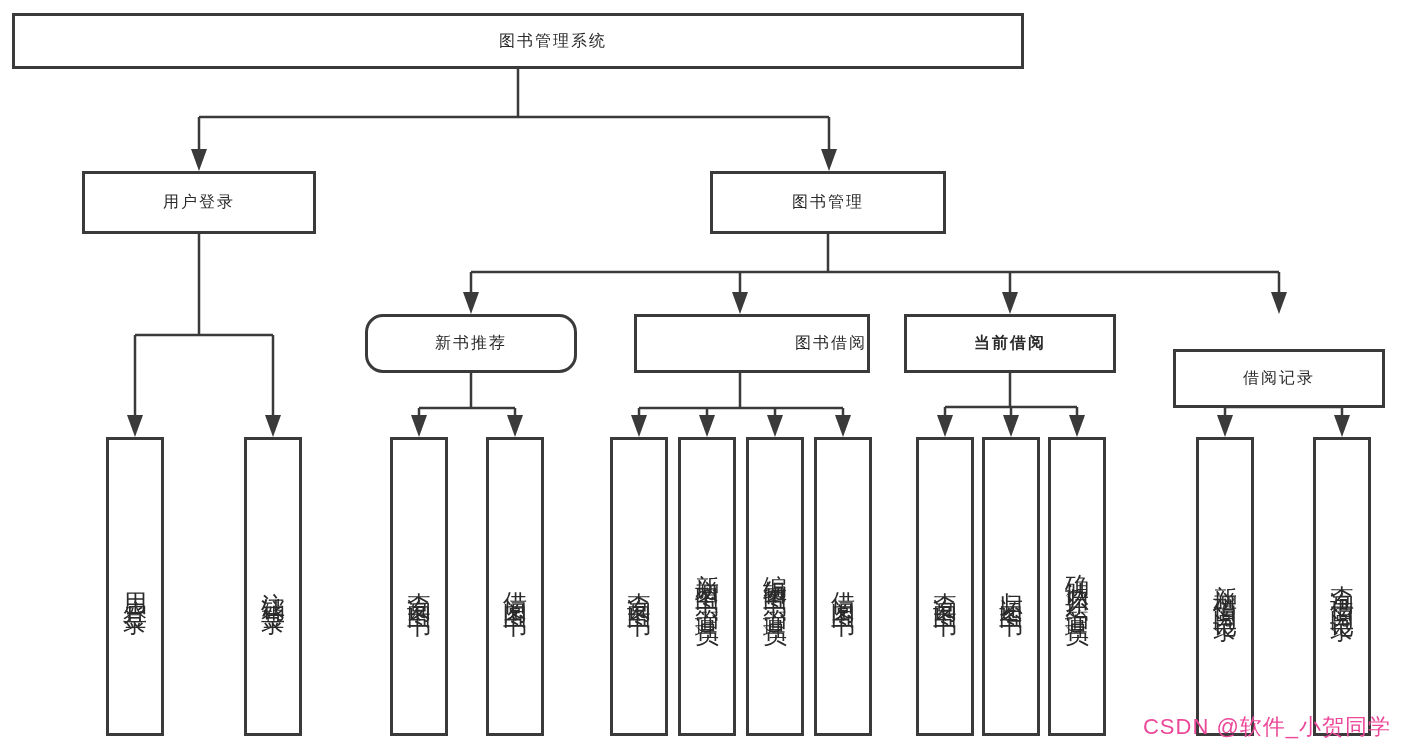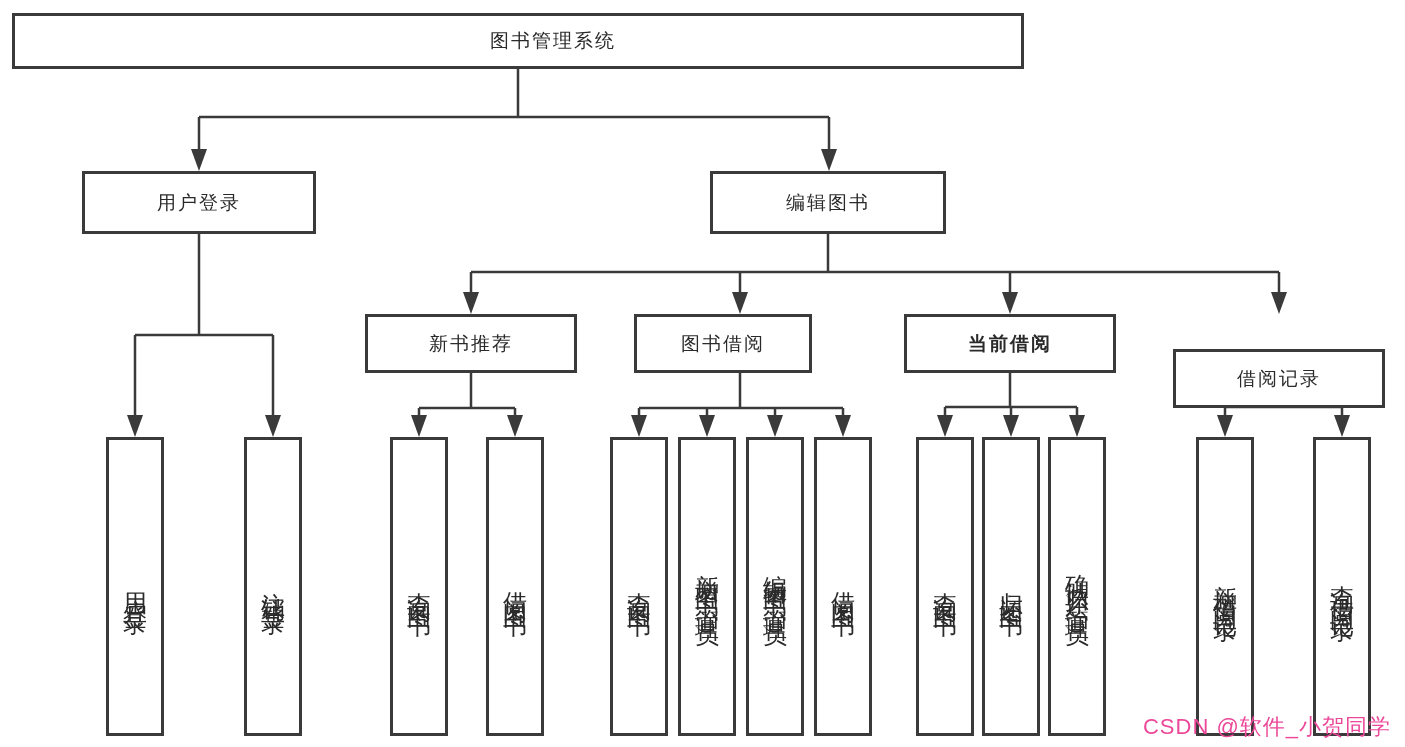--- a/index.html
+++ b/index.html
@@ -11,21 +11,21 @@
     font-family:"Liberation Sans","DejaVu Sans",sans-serif;
     color:#2a2a2a;
   }
   svg.connectors{position:absolute;left:0;top:0;width:1405px;height:747px;}
   .hnode{
     position:absolute;
     box-sizing:border-box;
     border:3px solid #3a3a3a;
     background:#ffffff;
     display:flex;align-items:center;justify-content:center;
-    font-size:19px;letter-spacing:2px;
+    font-size:16px;letter-spacing:2px;
     z-index:2;
   }
   .leaf{
     position:absolute;
     top:437px;height:299px;width:58px;
     box-sizing:border-box;
     border:3px solid #3a3a3a;
     background:#ffffff;
     display:flex;align-items:center;justify-content:center;
     z-index:2;
@@ -87,27 +87,27 @@
   </svg>
 
   <div class="hnode" style="left:12px;top:13px;width:1012px;height:56px;">
     <span class="root-label">图书管理系统</span>
   </div>
 
   <div class="hnode" style="left:82px;top:171px;width:234px;height:63px;">
     <span>用户登录</span>
   </div>
   <div class="hnode" style="left:710px;top:171px;width:236px;height:63px;">
-    <span>编辑图书</span>
+    <span>图书管理</span>
   </div>
 
-  <div class="hnode" style="left:365px;top:314px;width:212px;height:59px;">
+  <div class="hnode" style="left:365px;top:314px;width:212px;height:59px;border-radius:18px;">
     <span>新书推荐</span>
   </div>
-  <div class="hnode" style="left:634px;top:314px;width:178px;height:59px;">
+  <div class="hnode" style="left:634px;top:314px;width:236px;height:59px;justify-content:flex-end;">
     <span>图书借阅</span>
   </div>
   <div class="hnode" style="left:904px;top:314px;width:212px;height:59px;font-weight:bold;">
     <span>当前借阅</span>
   </div>
   <div class="hnode" style="left:1173px;top:314px;width:212px;height:59px;margin-top:35px;">
     <span>借阅记录</span>
   </div>
 
   <div class="leaf" style="left:106px;">

